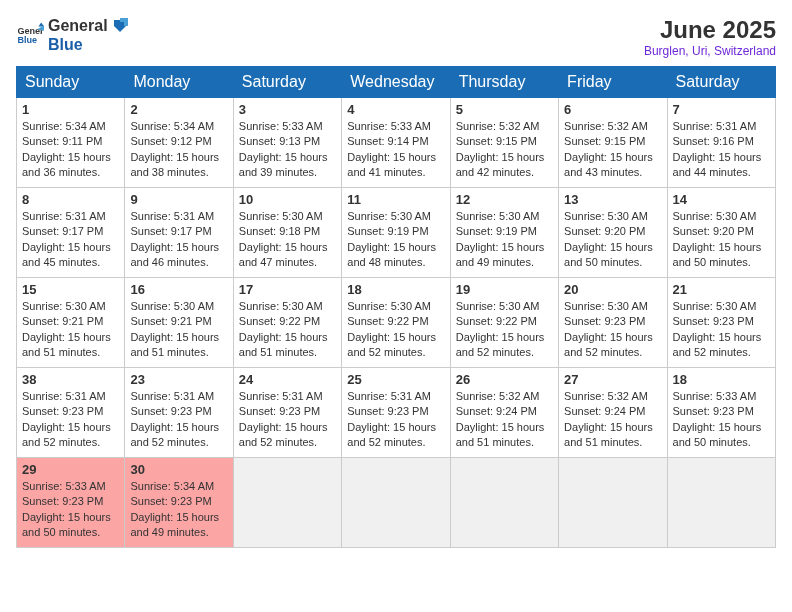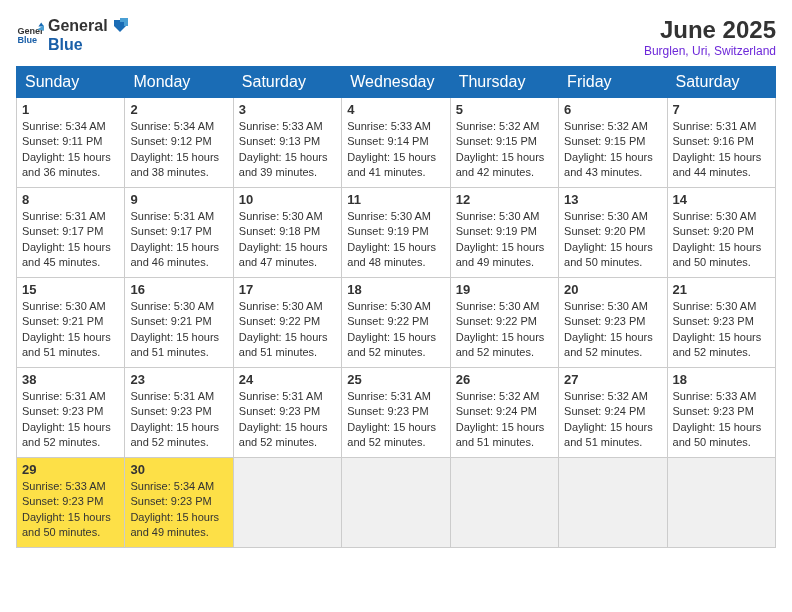--- a/index.html
+++ b/index.html
@@ -53,21 +53,21 @@
     }
     tbody tr td {
       vertical-align: top;
       border: 1px solid #ccc;
       padding: 4px 5px;
       height: 90px;
       width: 108px;
       background: #fff;
     }
     tbody tr:last-child td {
-      background: #fde047;
+      background: #fca5a5;
     }
     .day-number {
       font-size: 13px;
       font-weight: bold;
       color: #333;
       display: block;
       margin-bottom: 2px;
     }
     .day-info {
       font-size: 11px;

